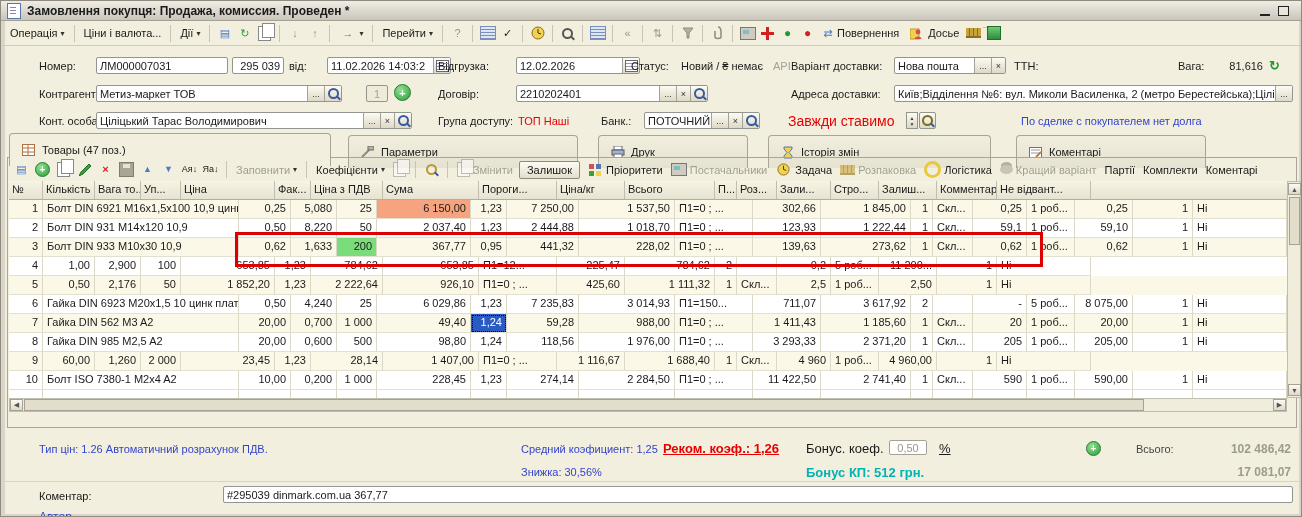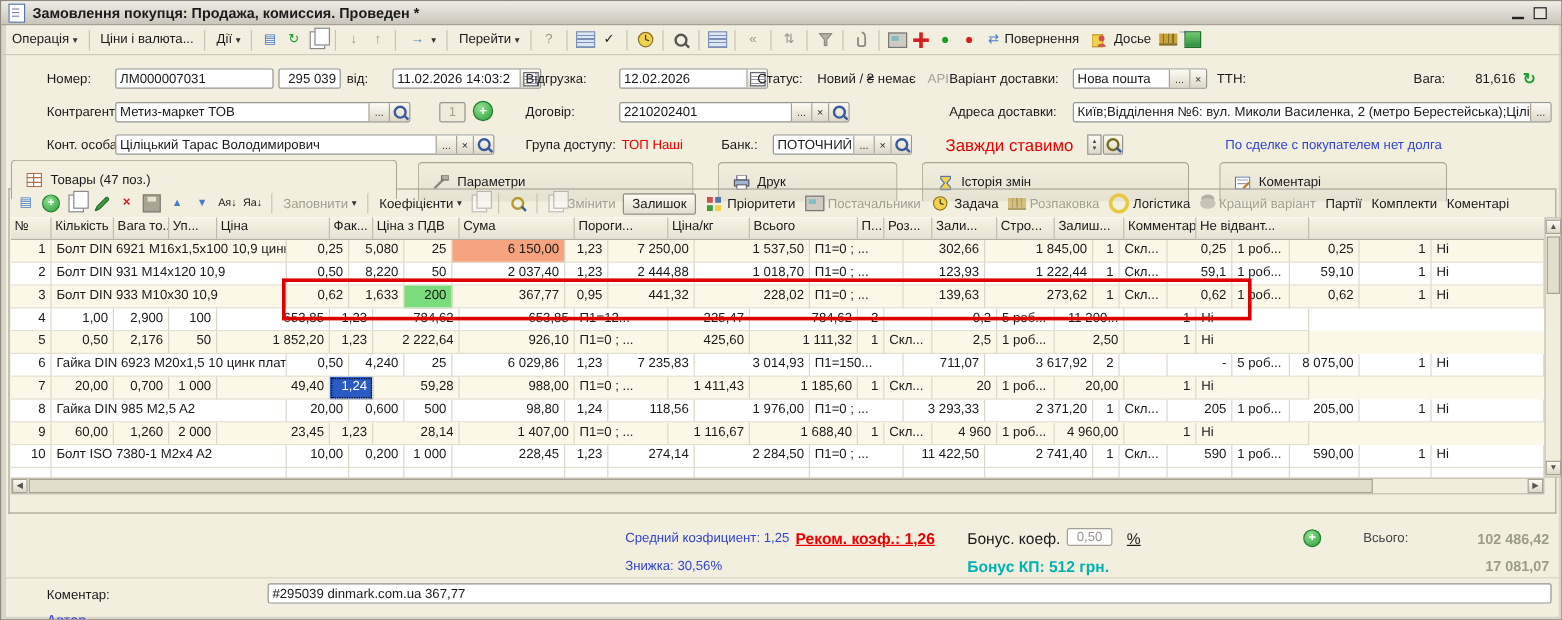--- a/index.html
+++ b/index.html
@@ -601,20 +601,21 @@
           <span class="gc r" style="width: 22px;">2</span>
           <span class="gc l" style="width: 40px;"></span>
           <span class="gc r" style="width: 54px;">-</span>
           <span class="gc l" style="width: 48px;">5 роб...</span>
           <span class="gc r" style="width: 58px;">8 075,00</span>
           <span class="gc r" style="width: 60px;">1</span>
           <span class="gc l" style="width: 94px;">Ні</span>
         </div>
         <div class="gr odd">
           <span class="gc r" style="width: 34px;">7</span>
+          <span class="gc l" style="width: 196px;">Гайка DIN 562 M3 A2</span>
           <span class="gc r" style="width: 52px;">20,00</span>
           <span class="gc r" style="width: 46px;">0,700</span>
           <span class="gc r" style="width: 40px;">1 000</span>
           <span class="gc r" style="width: 94px;">49,40</span>
           <span class="gc r hl-selected" style="width: 36px;">1,24</span>
           <span class="gc r" style="width: 72px;">59,28</span>
           <span class="gc r" style="width: 96px;">988,00</span>
           <span class="gc l" style="width: 78px;">П1=0 ; ...</span>
           <span class="gc r" style="width: 68px;">1 411,43</span>
           <span class="gc r" style="width: 90px;">1 185,60</span>
@@ -717,20 +718,21 @@
     <div class="sbtn" style="position:absolute;bottom:1px;left:0">▼</div>
   </div>
   <div class="hscroll">
     <div class="sbtn">◀</div>
     <div class="hthumb"></div>
     <div class="sbtn" style="margin-left:auto">▶</div>
   </div>
   <div class="redbox"></div>
 
   <div class="summary">
+    <span class="lbl bluetxt" style="left:38px;top:12px">Тип цін: 1.26 Автоматичний розрахунок ПДВ.</span>
     <span class="lbl bluetxt" style="left:520px;top:12px">Средний коэфициент: 1,25</span>
     <span class="lbl bluetxt" style="left:520px;top:35px">Знижка: 30,56%</span>
     <span class="lbl redtxt big" style="left:662px;top:10px;font-weight:bold;text-decoration:underline">Реком. коэф.: 1,26</span>
     <span class="lbl big" style="left:805px;top:10px">Бонус. коеф.</span>
     <span class="bonusinp" style="left:888px;top:9px">0,50</span>
     <span class="lbl big" style="left:938px;top:10px;text-decoration:underline">%</span>
     <span class="lbl tealtxt big" style="left:805px;top:34px">Бонус КП: 512 грн.</span>
     <span class="lbl" style="left:1085px;top:10px"><span class="pluscircle" style="width:13px;height:13px;font-size:10px">+</span></span>
     <span class="lbl" style="left:1135px;top:12px;color:#444">Всього:</span>
     <span class="totval" style="left:1180px;top:11px">102 486,42</span>

